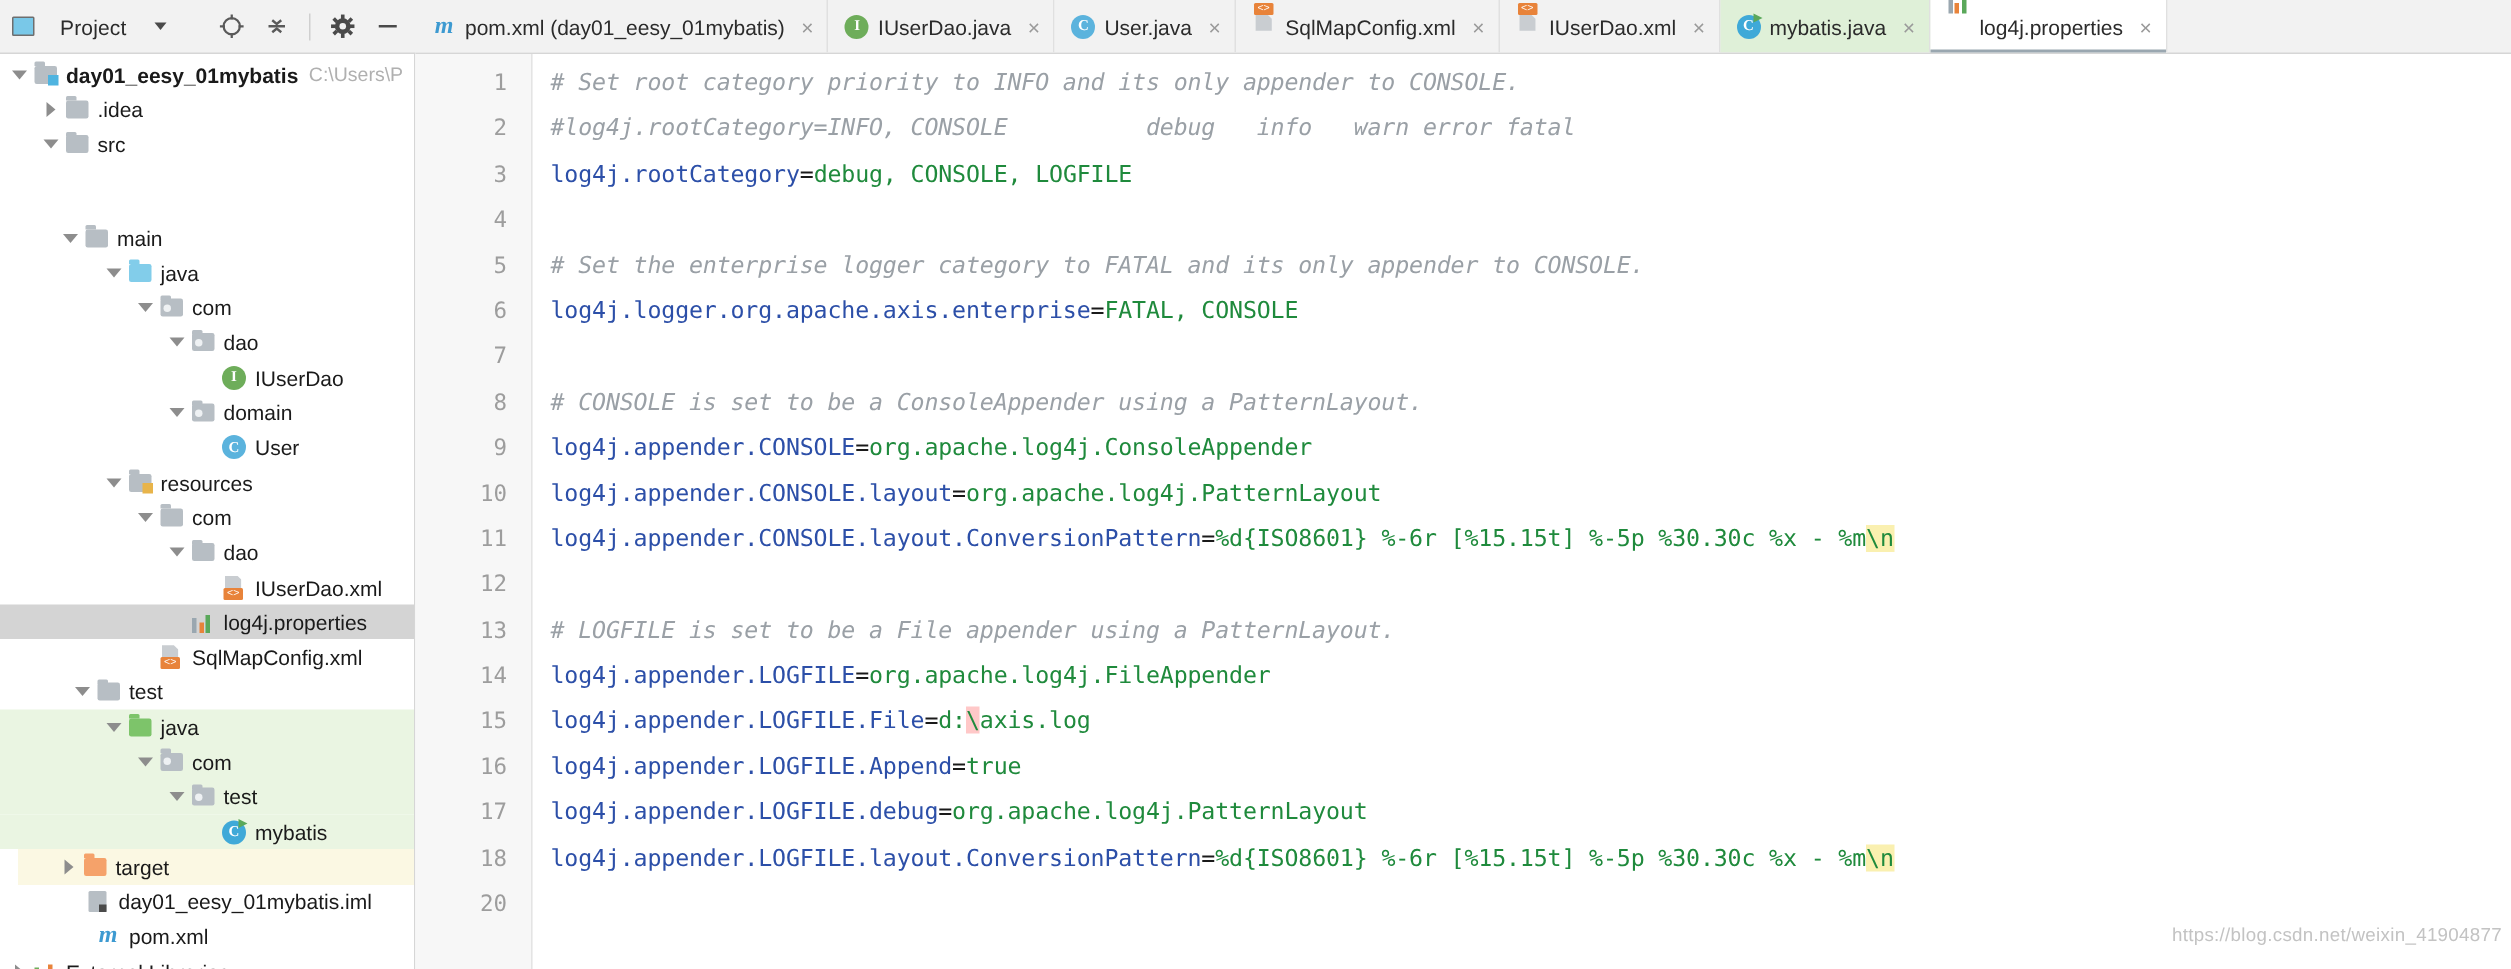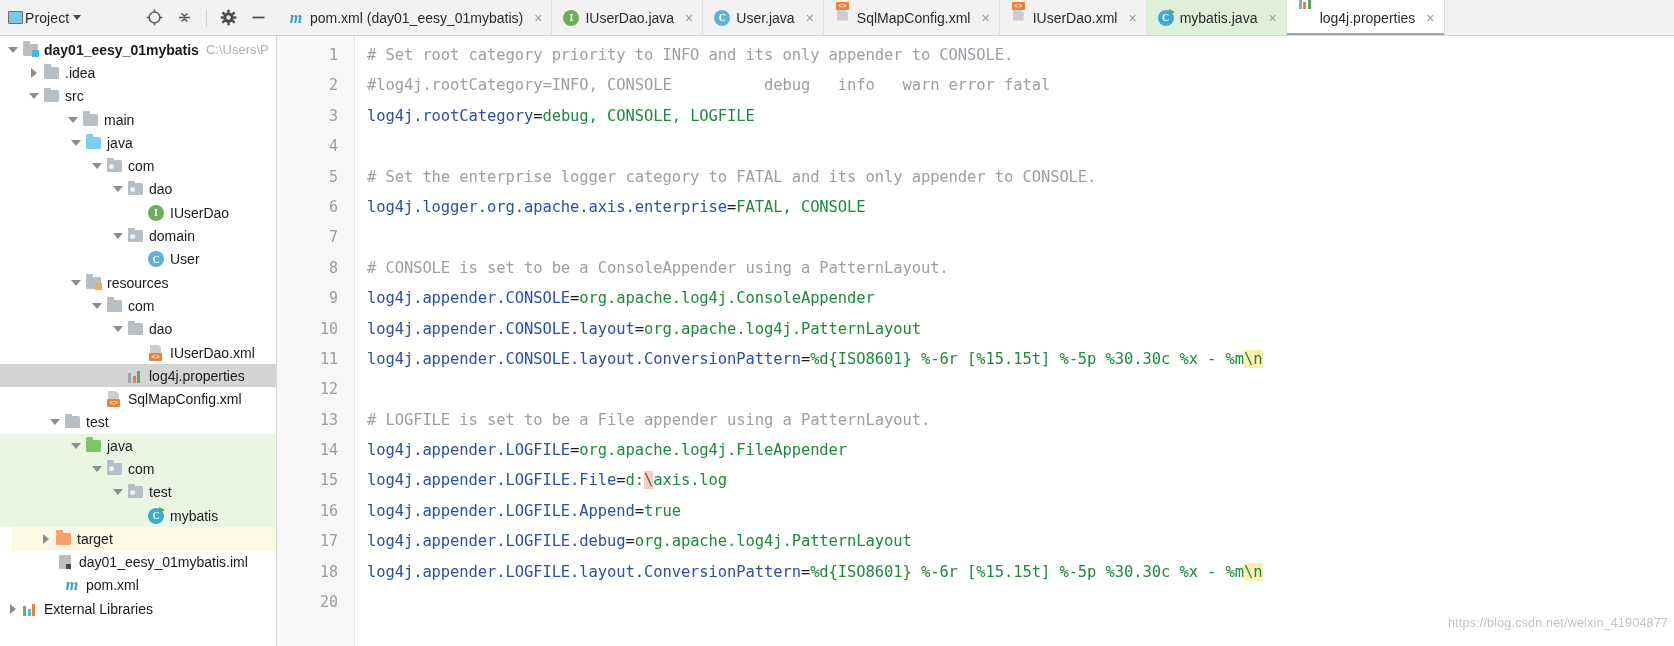--- a/index.html
+++ b/index.html
@@ -18,21 +18,21 @@
 
   
   .proj-header {
     width: 277px; flex: 0 0 277px; height: 36px;
     background: #f2f2f2;
     display: flex; align-items: center;
     border-bottom: 1px solid #d6d6d6;
     padding-left: 8px;
     position: relative;
   }
-  .proj-title { display: flex; align-items: center; gap: 2px; }
+  .proj-title { display: flex; align-items: center; gap: 17px; }
   .proj-icon {
     width: 15px; height: 13px; border: 1.6px solid #6e6e6e; border-radius: 1px;
     background: #79c8e8; position: relative; display:inline-block;
   }
   .proj-label { font-size: 14px; color: #2b2b2b; letter-spacing: .1px; }
   .caret-down {
     width: 0; height: 0; border-left: 4.5px solid transparent; border-right: 4.5px solid transparent;
     border-top: 5px solid #4a4a4a; margin-left: 2px;
   }
   .proj-tools { margin-left: auto; display: flex; align-items: center; gap: 13px; padding-right: 10px; }
@@ -115,21 +115,21 @@
   .editor { flex: 1; display: flex; min-width: 0; background: #ffffff; position: relative; overflow: hidden; }
   .gutter {
     width: 78px; flex: 0 0 78px; background: #f7f7f7; border-right: 1px solid #e4e4e4;
     padding-top: 4px; text-align: right; user-select: none;
   }
   .gline { height: 30.4px; line-height: 30.4px; padding-right: 16px; font-size: 15px; color: #9d9d9d;
            font-family: "DejaVu Sans Mono", monospace; }
   .code { flex: 1; padding-top: 4px; padding-left: 12px; min-width: 0; overflow: hidden; }
   .cline { height: 30.4px; line-height: 30.4px; font-size: 15.5px; white-space: pre;
            font-family: "DejaVu Sans Mono", monospace; letter-spacing: -0.1px; }
-  .cmt { color: #9aa0a6; }
+  .cmt { color: #9aa0a6; font-style: italic; }
   .key { color: #2c4fa8; }
   .eq  { color: #1a1a1a; }
   .val { color: #1f8a3c; }
   .hl-yellow { background: #faf0b0; }
   .hl-pink { background: #ffc8c8; }
 
   .watermark {
     position: absolute; right: 6px; bottom: 16px; font-size: 12.5px; color: #c3c3c3;
     font-family: "Liberation Sans", sans-serif; letter-spacing: .2px;
   }
@@ -260,21 +260,21 @@
         </div>
         <div class="node" style="padding-left: 25px;">
           <span class="twisty">
             <span class="tw-down"></span>
           </span>
           <span class="nic">
             <span class="folder"></span>
           </span>
           <span class="nlabel">src</span>
         </div>
-        <div class="node" style="padding-left: 64px;">
+        <div class="node" style="padding-left: 38px; margin-top: 39px;">
           <span class="twisty">
             <span class="tw-down"></span>
           </span>
           <span class="nic">
             <span class="folder"></span>
           </span>
           <span class="nlabel">main</span>
         </div>
         <div class="node" style="padding-left: 67px;">
           <span class="twisty">

